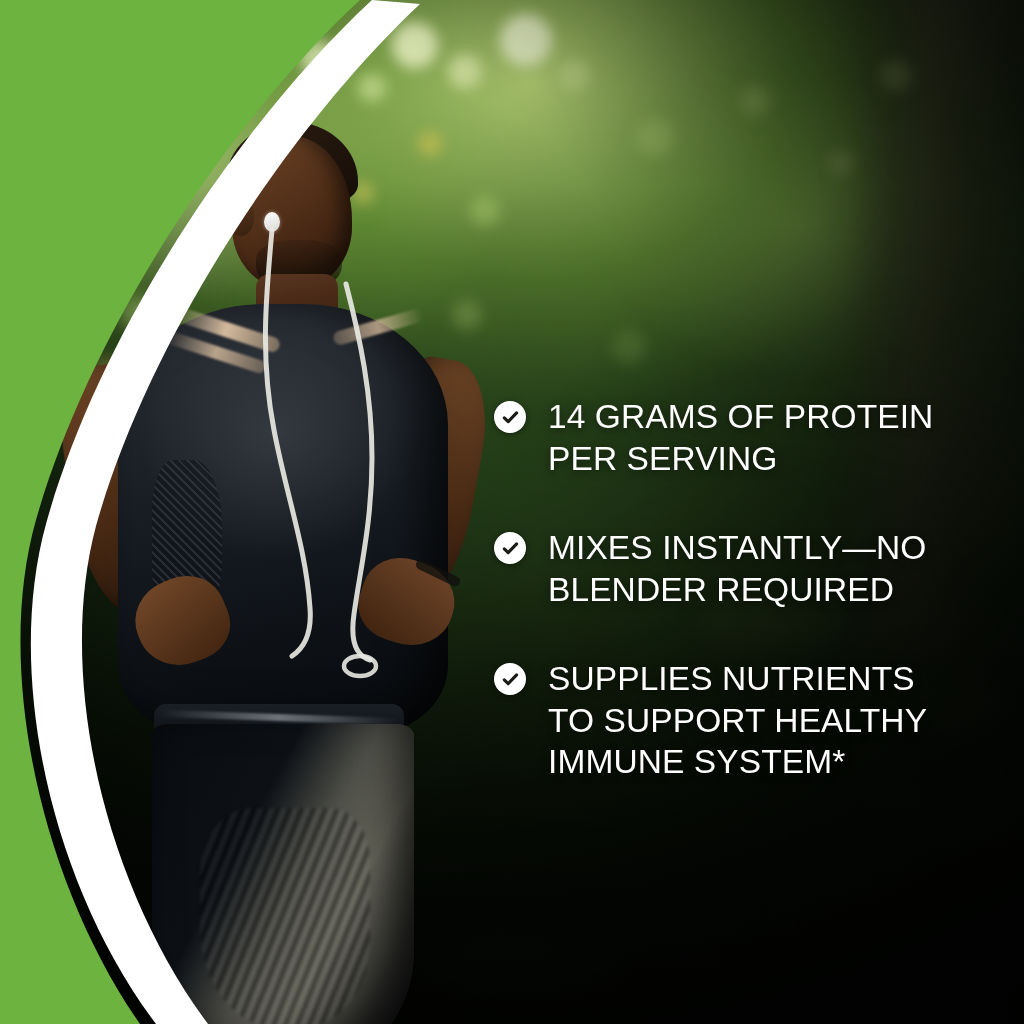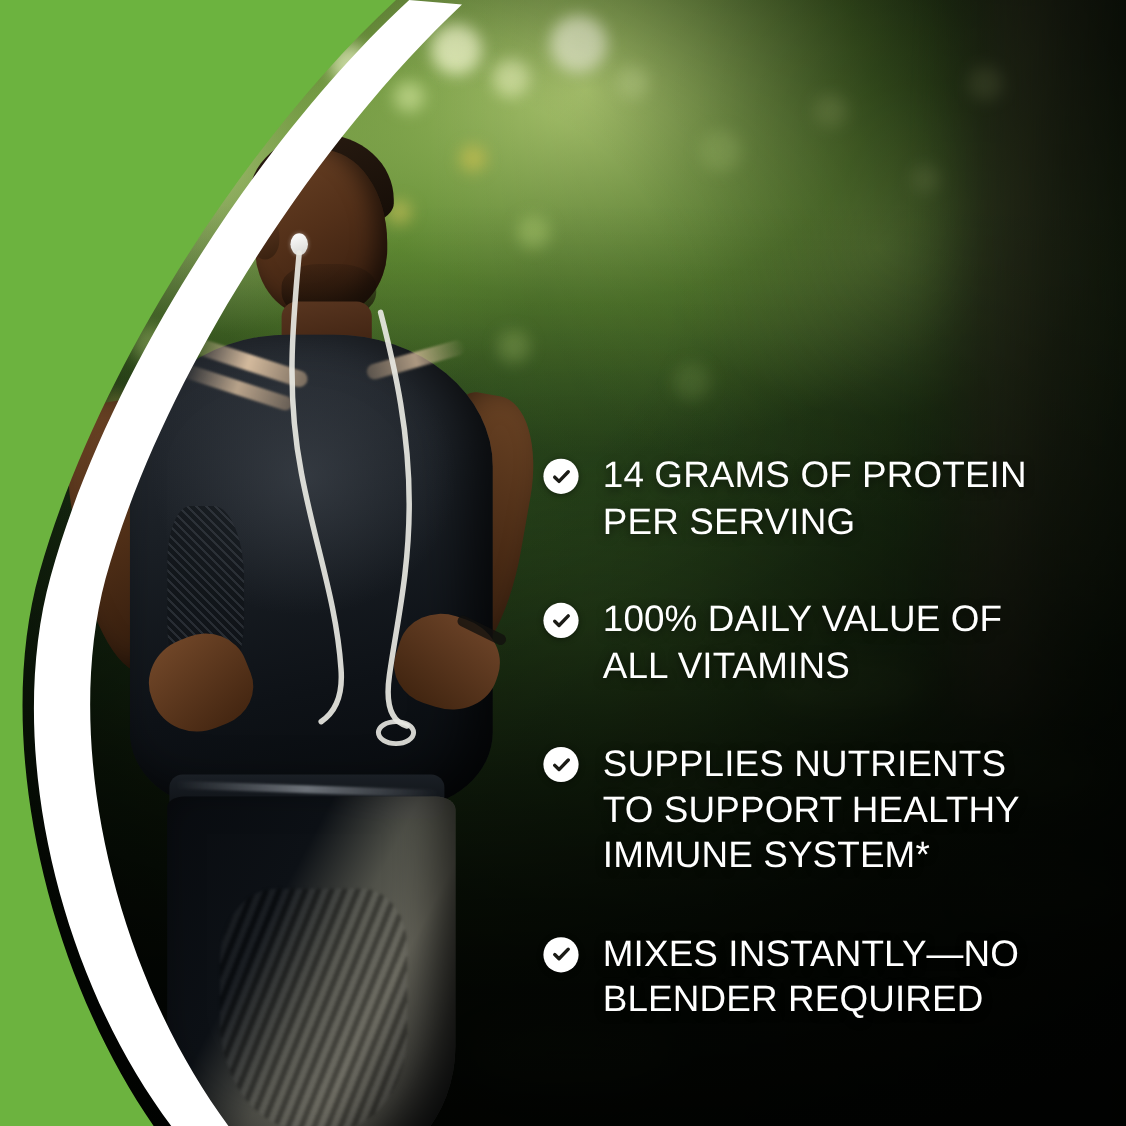--- a/index.html
+++ b/index.html
@@ -197,21 +197,21 @@
   }
   .logo .reg{
     font-size:17px;
     vertical-align:baseline;
     position:relative;top:-2px;left:2px;
     letter-spacing:0;
   }
 
   
   .bullets{
-    position:absolute;left:494px;top:412px;width:500px;
+    position:absolute;left:494px;top:396px;width:500px;
   }
   .bullet{
     display:flex;align-items:flex-start;
     margin-bottom:48px;
   }
   .bullet:last-child{margin-bottom:0;}
   .check{
     flex:0 0 auto;
     width:32px;height:32px;border-radius:50%;
     background:#ffffff;
@@ -315,45 +315,36 @@
     <div class="bullet">
       <span class="check">
         <svg width="19" height="19" viewBox="0 0 19 19">
             <path d="M3.3 9.8 L7.2 13.6 L15.6 4.9" stroke="#1B1B16" stroke-width="3.1" fill="none" stroke-linecap="round" stroke-linejoin="round"></path>
           </svg>
       </span>
       <span class="btext">14 GRAMS OF PROTEIN
 PER SERVING</span>
     </div>
 
+
     <div class="bullet">
       <span class="check">
         <svg width="19" height="19" viewBox="0 0 19 19">
             <path d="M3.3 9.8 L7.2 13.6 L15.6 4.9" stroke="#1B1B16" stroke-width="3.1" fill="none" stroke-linecap="round" stroke-linejoin="round"></path>
           </svg>
       </span>
-      <span class="btext">100% DAILY VALUE OF
-ALL VITAMINS</span>
+      <span class="btext">MIXES INSTANTLY—NO
+BLENDER REQUIRED</span>
     </div>
 
     <div class="bullet">
       <span class="check">
         <svg width="19" height="19" viewBox="0 0 19 19">
             <path d="M3.3 9.8 L7.2 13.6 L15.6 4.9" stroke="#1B1B16" stroke-width="3.1" fill="none" stroke-linecap="round" stroke-linejoin="round"></path>
           </svg>
       </span>
       <span class="btext">SUPPLIES NUTRIENTS
 TO SUPPORT HEALTHY
 IMMUNE SYSTEM*</span>
     </div>
 
-    <div class="bullet">
-      <span class="check">
-        <svg width="19" height="19" viewBox="0 0 19 19">
-            <path d="M3.3 9.8 L7.2 13.6 L15.6 4.9" stroke="#1B1B16" stroke-width="3.1" fill="none" stroke-linecap="round" stroke-linejoin="round"></path>
-          </svg>
-      </span>
-      <span class="btext">MIXES INSTANTLY—NO
-BLENDER REQUIRED</span>
-    </div>
-
   </div>
 </div>
 
 </body></html>

